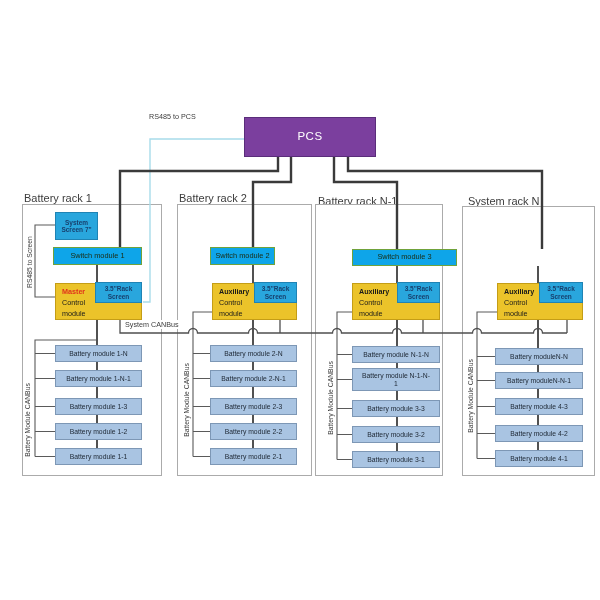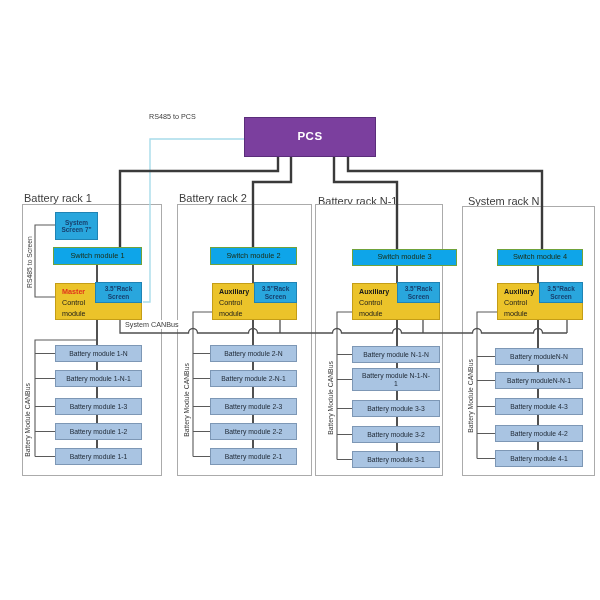--- a/index.html
+++ b/index.html
@@ -9,21 +9,21 @@
   }
   .abs{position:absolute;box-sizing:border-box;}
   .rack-frame{border:1px solid #ababab;background:#ffffff;}
   .rack-title{font-size:11px;color:#3c3c3c;white-space:nowrap;}
   .box{
     display:flex;align-items:center;justify-content:center;text-align:center;
     box-sizing:border-box;line-height:1.15;
   }
   .pcs{
     background:#7b3f9e;border:1px solid #5a2d7a;color:#ffffff;
-    font-size:11.5px;font-weight:bold;letter-spacing:.5px;z-index:4;
+    font-size:11.5px;font-weight:normal;letter-spacing:.5px;z-index:4;
   }
   .switch{
     background:#0ea5e9;border:1px solid #70a23b;color:#1c2b10;
     font-size:7.4px;z-index:4;
   }
   .ctrl{
     background:#ebc32a;border:1px solid #c49d16;color:#1a1a1a;
     font-size:7.2px;line-height:1.5;z-index:3;
     display:block;text-align:left;padding:3px 46px 12px 6px;
   }
@@ -106,21 +106,21 @@
   </div>
   <div class="abs box screenbox" style="left:95px;top:282px;width:47px;height:21px">3.5"Rack Screen</div>
   <div class="abs vlabel" style="left:29px;top:262px">RS485 to Screen</div>
   <div class="abs vlabel" style="left:27px;top:420px">Battery Module CANBus</div>
   <div class="abs box module" style="left:55px;top:345px;width:87px;height:17px">Battery module 1-N</div>
   <div class="abs box module" style="left:55px;top:370px;width:87px;height:17px">Battery module 1-N-1</div>
   <div class="abs box module" style="left:55px;top:398px;width:87px;height:17px">Battery module 1-3</div>
   <div class="abs box module" style="left:55px;top:423px;width:87px;height:17px">Battery module 1-2</div>
   <div class="abs box module" style="left:55px;top:448px;width:87px;height:17px">Battery module 1-1</div>
 
-  <div class="abs box switch" style="left:210px;top:247px;width:87px;height:18px">Switch module 2</div>
+  <div class="abs box switch" style="left:210px;top:247px;width:65px;height:18px">Switch module 2</div>
   <div class="abs ctrl" style="left:212px;top:283px;width:85px;height:37px">
     <span class="role">Auxiliary</span><span>Control module</span>
   </div>
   <div class="abs box screenbox" style="left:254px;top:282px;width:43px;height:21px">3.5"Rack Screen</div>
   <div class="abs vlabel" style="left:186px;top:400px">Battery Module CANBus</div>
   <div class="abs box module" style="left:210px;top:345px;width:87px;height:17px">Battery module 2-N</div>
   <div class="abs box module" style="left:210px;top:370px;width:87px;height:17px">Battery module 2-N-1</div>
   <div class="abs box module" style="left:210px;top:398px;width:87px;height:17px">Battery module 2-3</div>
   <div class="abs box module" style="left:210px;top:423px;width:87px;height:17px">Battery module 2-2</div>
   <div class="abs box module" style="left:210px;top:448px;width:87px;height:17px">Battery module 2-1</div>
@@ -130,21 +130,20 @@
     <span class="role">Auxiliary</span><span>Control module</span>
   </div>
   <div class="abs box screenbox" style="left:397px;top:282px;width:43px;height:21px">3.5"Rack Screen</div>
   <div class="abs vlabel" style="left:330px;top:398px">Battery Module CANBus</div>
   <div class="abs box module" style="left:352px;top:346px;width:88px;height:17px">Battery module N-1-N</div>
   <div class="abs box module two-line" style="left:352px;top:368px;width:88px;height:23px">Battery module N-1-N-1</div>
   <div class="abs box module" style="left:352px;top:400px;width:88px;height:17px">Battery module 3-3</div>
   <div class="abs box module" style="left:352px;top:426px;width:88px;height:17px">Battery module 3-2</div>
   <div class="abs box module" style="left:352px;top:451px;width:88px;height:17px">Battery module 3-1</div>
 
-  <div class="abs box switch" style="left:497px;top:249px;width:86px;height:17px">Switch module 4</div>
   <div class="abs ctrl" style="left:497px;top:283px;width:86px;height:37px">
     <span class="role">Auxiliary</span><span>Control module</span>
   </div>
   <div class="abs box screenbox" style="left:539px;top:282px;width:44px;height:21px">3.5"Rack Screen</div>
   <div class="abs vlabel" style="left:470px;top:396px">Battery Module CANBus</div>
   <div class="abs box module" style="left:495px;top:348px;width:88px;height:17px">Battery moduleN-N</div>
   <div class="abs box module" style="left:495px;top:372px;width:88px;height:17px">Battery moduleN-N-1</div>
   <div class="abs box module" style="left:495px;top:398px;width:88px;height:17px">Battery module 4-3</div>
   <div class="abs box module" style="left:495px;top:425px;width:88px;height:17px">Battery module 4-2</div>
   <div class="abs box module" style="left:495px;top:450px;width:88px;height:17px">Battery module 4-1</div>

